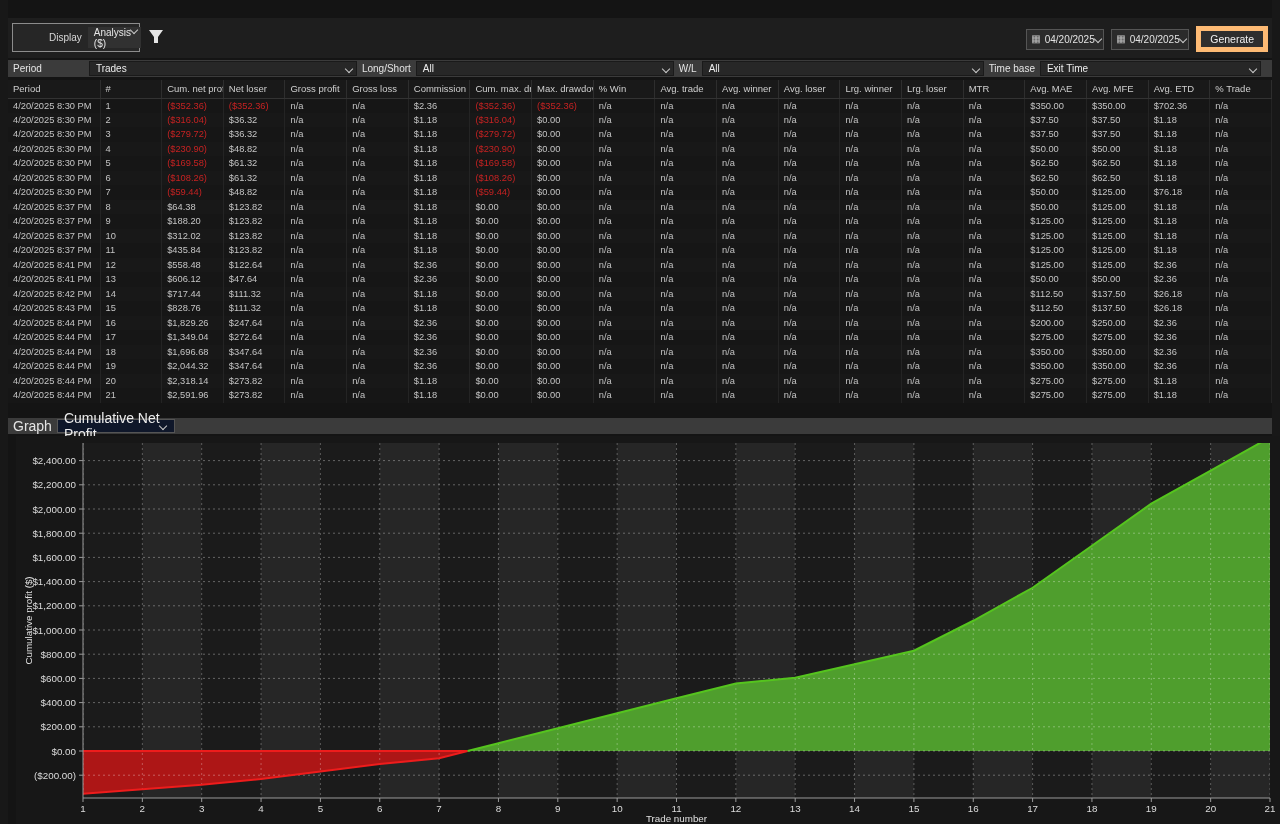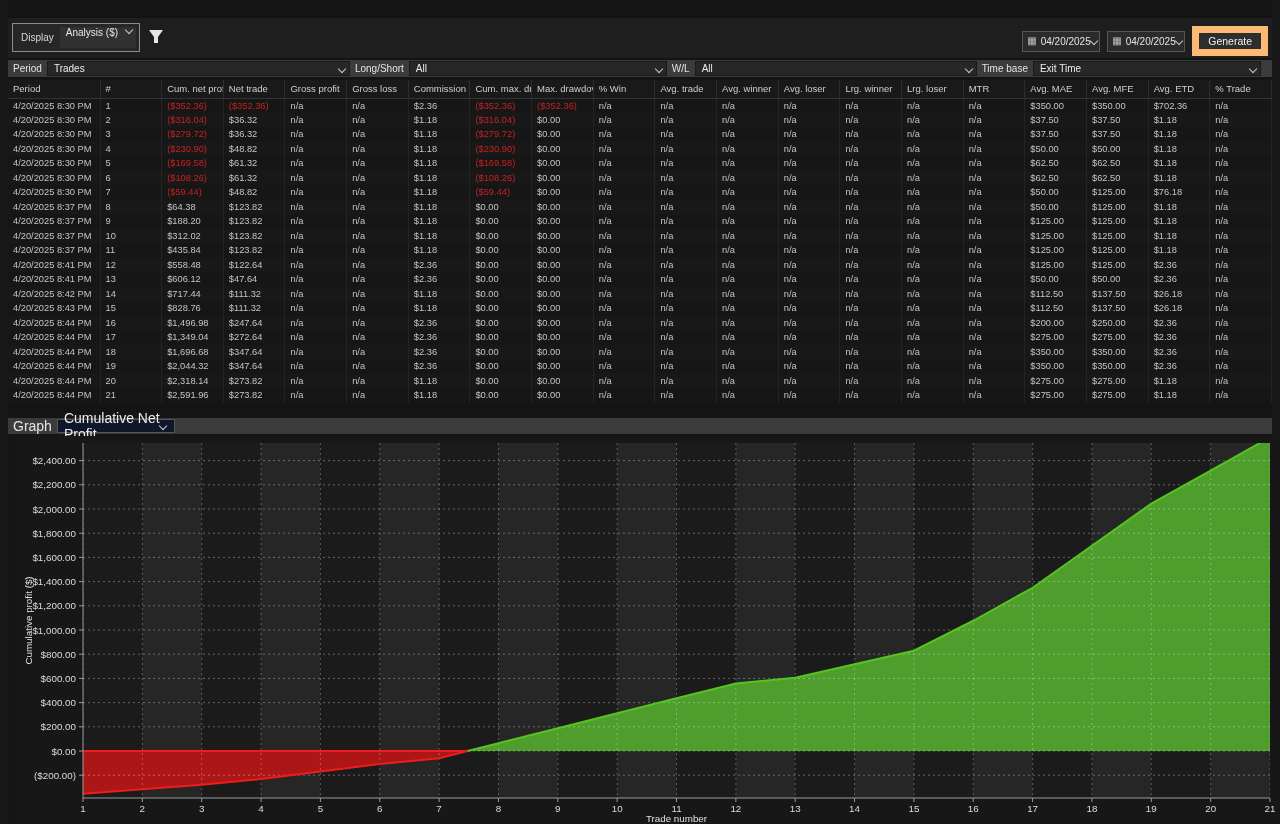--- a/index.html
+++ b/index.html
@@ -26,52 +26,52 @@
   }
   .win-btn .bar { width:7px; height:2px; background:#e8e8e8; margin-top:5px; }
   .win-btn .box { width:7px; height:6px; border:1px solid #e8e8e8; }
   .win-btn.close { border-color:#a33; }
   .win-btn.close span { color:#e01313; font-size:9px; font-weight:bold; line-height:9px; }
 
   
   .toolbar { position:absolute; left:8px; top:18px; width:1264px; height:40px; background:#1e1e1e; }
   .display-group {
     position:absolute; left:4px; top:5px; height:29px; width:128px;
-    border:1px solid #8c8c8c; background:#262626; display:flex; align-items:center;
+    border:1px solid #8c8c8c; background:#262626; display:flex; align-items:center;padding-left:28px;
   }
   .display-label { font-size:10px; color:#d8d8d8; padding:0 6px 0 8px; }
   .display-select {
     flex:1; height:21px; margin-right:3px; background:#313131; display:flex;
     align-items:flex-start; font-size:10px; color:#e6e6e6; padding-left:6px; cursor:default;
   }
   .funnel { position:absolute; left:140px; top:10px; width:16px; height:18px; cursor:default; }
   .tb-right { position:absolute; right:4px; top:8px; display:flex; gap:7px; align-items:center; }
   .date-picker {
     width:78px; height:21px; background:#2b2b2b; border:1px solid #555;
     display:flex; align-items:center; font-size:10px; color:#e2e2e2; padding:0 4px; cursor:default;
   }
   .cal-icon { color:#c0c0c0; font-size:10px; margin-right:4px; line-height:10px; }
   .generate-btn {
-    height:22px; padding:8px 9px; background:#2e2e2e; border:7px solid #fdba74;
+    height:22px; padding:8px 9px; background:#2e2e2e; border:5px solid #fdba74;
     color:#f0f0f0; font-size:10.5px; display:flex; align-items:center; cursor:default;
   }
   .chev { display:inline-block; width:6px; height:6px; border-right:1.4px solid #c9c9c9;
     border-bottom:1.4px solid #c9c9c9; transform:rotate(45deg); margin-left:auto; margin-right:4px; flex:0 0 auto; }
 
   
   .filterbar {
     position:absolute; left:8px; top:60px; width:1264px; height:17px; background:#3b3b3b;
     display:flex; align-items:center; font-size:10px;
   }
   .flabel { color:#e4e4e4; padding:0 5px; white-space:nowrap; }
   .fselect {
     height:15px; background:#272727; border:1px solid #1a1a1a; color:#ececec;
     display:flex; align-items:center; padding-left:6px; cursor:default; white-space:nowrap;
   }
-  .fsel-period { width:303px; } .fsel-ls { width:258px; } .fsel-wl { width:282px; } .fsel-tb { flex:1; margin-right:11px; }
+  .fsel-period { width:268px;margin-left:42px; } .fsel-ls { width:258px; } .fsel-wl { width:282px; } .fsel-tb { flex:1; margin-right:11px; }
 
   
   .grid-wrap { position:absolute; left:8px; top:80px; width:1264px; height:330px; background:#141414; }
   table.grid { width:100%; border-collapse:collapse; table-layout:fixed; }
   table.grid th {
     height:18px; font-size:9.5px; font-weight:normal; color:#cfcfcf; text-align:left;
     padding:0 0 0 5px; background:#191919; border-right:1px solid #2e2e2e; border-bottom:1px solid #333;
     white-space:nowrap; overflow:hidden; cursor:default;
   }
   table.grid td {
@@ -176,21 +176,21 @@
           <col>
           <col>
           <col>
           <col>
         </colgroup>
       <thead>
           <tr id="grid-head">
             <th>Period</th>
             <th>#</th>
             <th>Cum. net prof</th>
-            <th>Net trade</th>
+            <th>Net loser</th>
             <th>Gross profit</th>
             <th>Gross loss</th>
             <th>Commission</th>
             <th>Cum. max. dr.</th>
             <th>Max. drawdov</th>
             <th>% Win</th>
             <th>Avg. trade</th>
             <th>Avg. winner</th>
             <th>Avg. loser</th>
             <th>Lrg. winner</th>
@@ -529,21 +529,21 @@
             <td>n/a</td>
             <td>n/a</td>
             <td>$112.50</td>
             <td>$137.50</td>
             <td>$26.18</td>
             <td>n/a</td>
           </tr>
           <tr class="r-odd">
             <td>4/20/2025 8:44 PM</td>
             <td>16</td>
-            <td>$1,496.98</td>
+            <td>$1,829.26</td>
             <td>$247.64</td>
             <td>n/a</td>
             <td>n/a</td>
             <td>$2.36</td>
             <td>$0.00</td>
             <td>$0.00</td>
             <td>n/a</td>
             <td>n/a</td>
             <td>n/a</td>
             <td>n/a</td>

